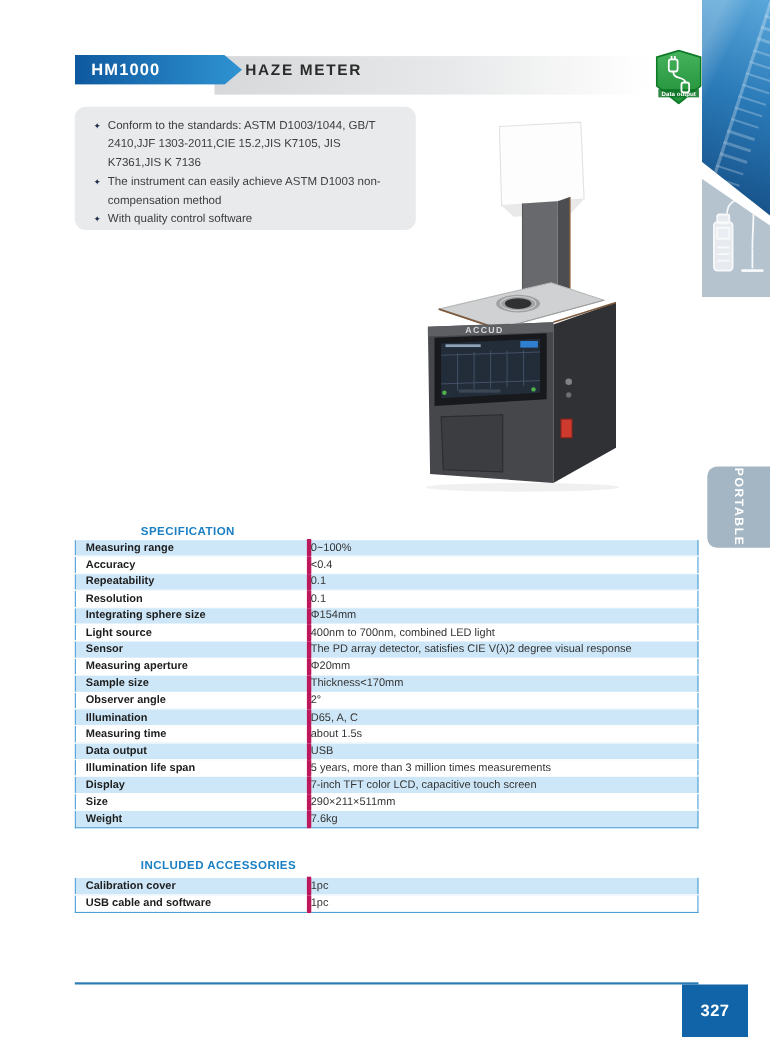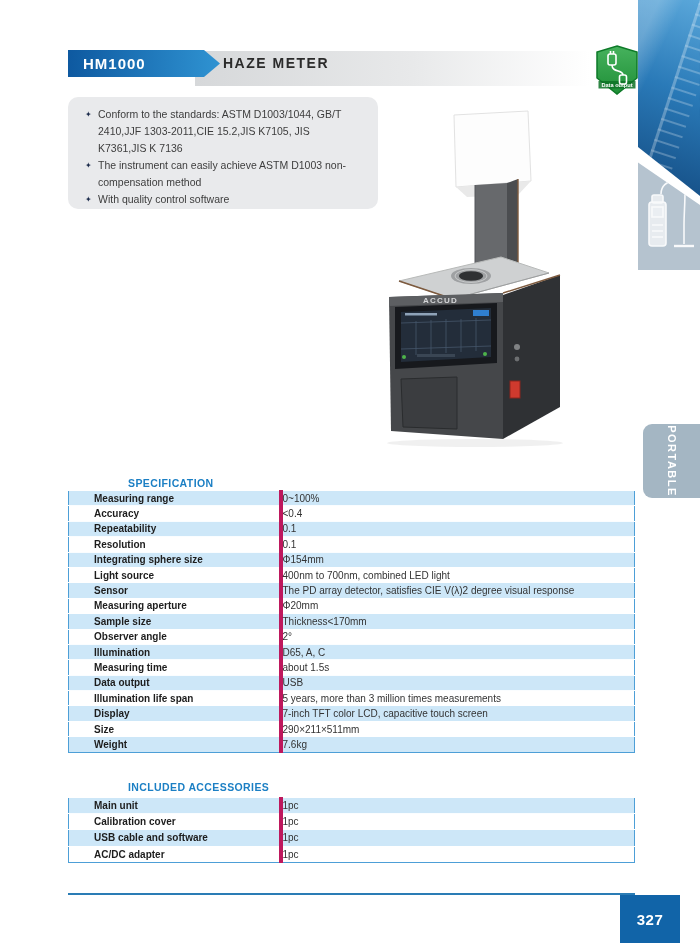--- a/index.html
+++ b/index.html
@@ -102,21 +102,21 @@
     border:1.5px solid #4d9fd7; background:#fff;
   }
   #spec-table { top:490px; }
   #acc-table  { top:797px; }
   .data-table td {
     font-size:10px; padding:0; vertical-align:middle;
     border-top:1px solid rgba(255,255,255,.9);
   }
   #spec-table td { height:15.4px; }
   #acc-table td  { height:16.2px; }
-  .data-table td.lbl { width:212px; padding-left:25px; font-weight:bold; color:#1d1d1d; }
+  .data-table td.lbl { width:212px; padding-left:9px; font-weight:bold; color:#1d1d1d; }
   .data-table td.val { text-align:left; color:#333; border-left:4px solid #be185d; }
   .data-table tr:nth-of-type(odd) td { background:#cde7f8; }
 
   
   .footer-line { position:absolute; left:68px; top:893px; width:567px; height:2px; background:#2a7cb5; }
   .page-number-box {
     position:absolute; left:620px; top:895px; width:60px; height:48px; background:#1164a8;
     display:flex; align-items:center; justify-content:center;
     color:#fff; font-size:15px; font-weight:bold; letter-spacing:.5px;
   }
@@ -350,38 +350,30 @@
           <td class="lbl">Weight</td>
           <td class="val">7.6kg</td>
         </tr>
       </tbody>
   </table>
 
   <div class="section-title" id="acc-title">INCLUDED ACCESSORIES</div>
   <table class="data-table" id="acc-table">
     <tbody>
 
-        <tr>
-          <td class="lbl">Main unit</td>
-          <td class="val">1pc</td>
-        </tr>
 
         <tr>
           <td class="lbl">Calibration cover</td>
           <td class="val">1pc</td>
         </tr>
 
         <tr>
           <td class="lbl">USB cable and software</td>
           <td class="val">1pc</td>
         </tr>
 
-        <tr>
-          <td class="lbl">AC/DC adapter</td>
-          <td class="val">1pc</td>
-        </tr>
       </tbody>
   </table>
 
   <div class="footer-line"></div>
   <div class="page-number-box">327</div>
 
 </div>
 
 </body></html>

